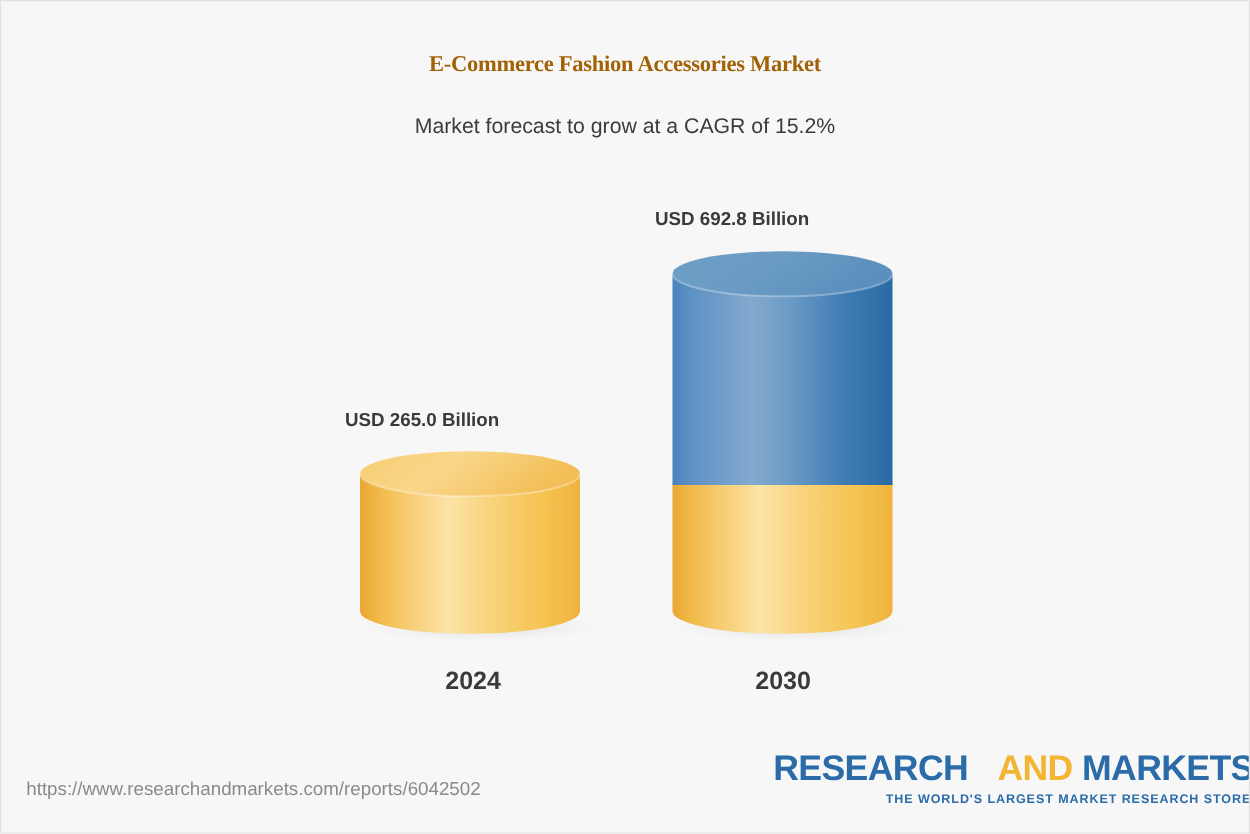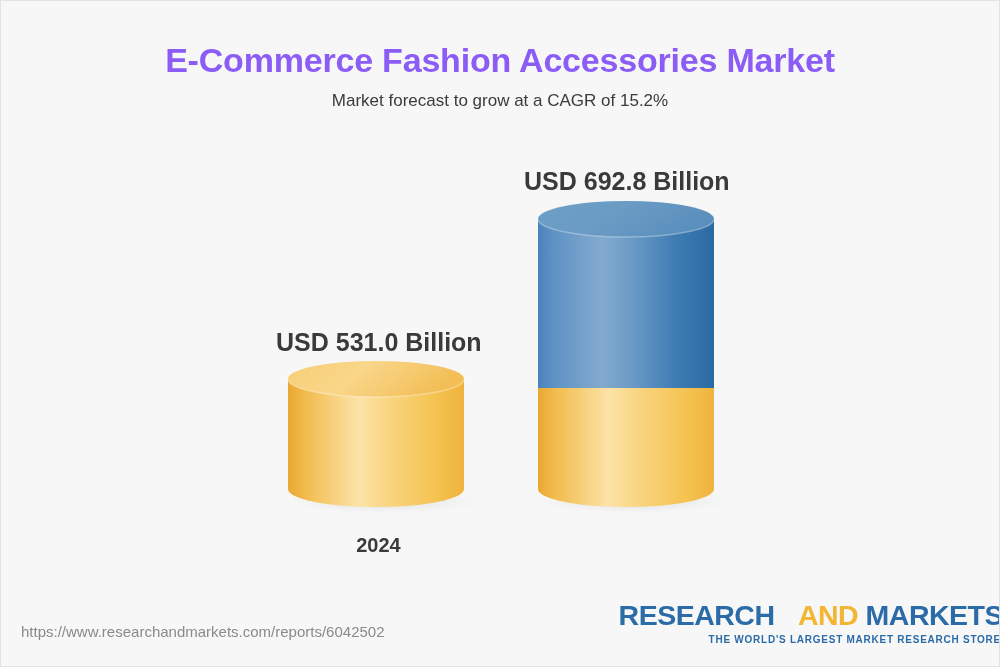--- a/index.html
+++ b/index.html
@@ -19,24 +19,25 @@
     border: 1px solid #e2e2e2;
     overflow: hidden;
   }
 
   
   #chart-title {
     position: absolute;
     left: 0; right: 0;
     top: 40px;
     text-align: center;
-    font-size: 34px;
-    font-weight: bold;
-    color: #8b5cf6;
+    font-size: 18px;
+    font-weight: bold;
+    color: #a16207;
     letter-spacing: -0.2px;
+    font-family: Liberation Serif, serif;
   }
   #chart-subtitle {
     position: absolute;
     left: 0; right: 0;
     top: 90px;
     text-align: center;
     font-size: 17px;
     font-weight: normal;
     color: #3b3b3b;
   }
@@ -45,24 +46,24 @@
   #plot {
     position: absolute;
     left: 0;
     top: 0;
     width: 1000px;
     height: 600px;
   }
 
   .value-label {
     position: absolute;
-    font-size: 25px;
+    font-size: 15px;
     font-weight: bold;
     color: #3a3a3a;
-    text-align: right;
+    text-align: left;
     white-space: nowrap;
   }
   .cat-label {
     position: absolute;
     font-size: 20px;
     font-weight: bold;
     color: #3a3a3a;
     text-align: center;
     white-space: nowrap;
   }
@@ -180,26 +181,27 @@
 
       <path d="M14,190 L14,293 A88,18 0 0 0 190,293 L190,190 Z" fill="url(#gGoldBody2)"></path>
 
       <path d="M14,23 L14,192 L190,192 L190,23 Z" fill="url(#gBlueBody)"></path>
 
       <ellipse cx="102" cy="23" rx="88" ry="18" fill="url(#gBlueTop)"></ellipse>
 
       <path d="M14,23 A88,18 0 0 0 190,23" fill="none" stroke="#ffffff" stroke-opacity="0.30" stroke-width="1.6"></path>
     </svg>
 
-    <div class="value-label" style="left:275px; top:327px; width:205px;">USD 531.0 Billion</div>
+    <div class="value-label" style="left:275px; top:327px; width:205px;">USD 265.0 Billion</div>
 
     <div class="value-label" style="left:523px; top:166px; width:205px;">USD 692.8 Billion</div>
 
     <div class="cat-label" style="left:275px; top:533px; width:205px;">2024</div>
 
+    <div class="cat-label" style="left:523px; top:533px; width:205px;">2030</div>
   </div>
 
   <a id="footer-url" href="#" style="text-decoration:none;">https://www.researchandmarkets.com/reports/6042502</a>
 
   <div id="logo">
     <div id="logo-wordmark"><span class="blue">RESEARCH</span><span> </span><span class="gold">AND</span><span> </span><span class="blue">MARKETS</span></div>
     <div id="logo-tagline">THE WORLD'S LARGEST MARKET RESEARCH STORE</div>
   </div>
 
 </div>

